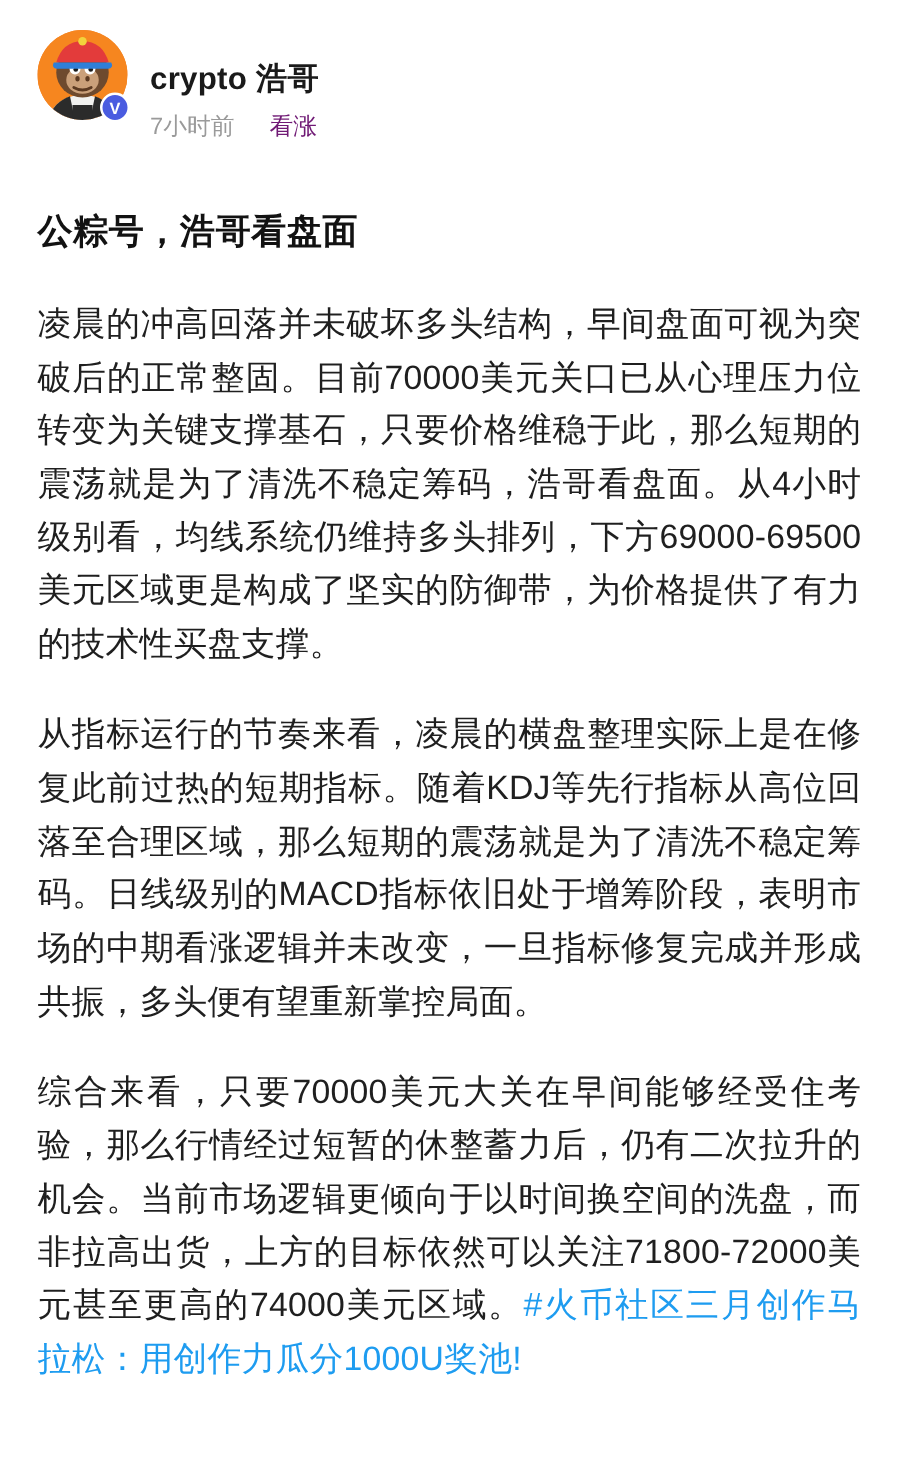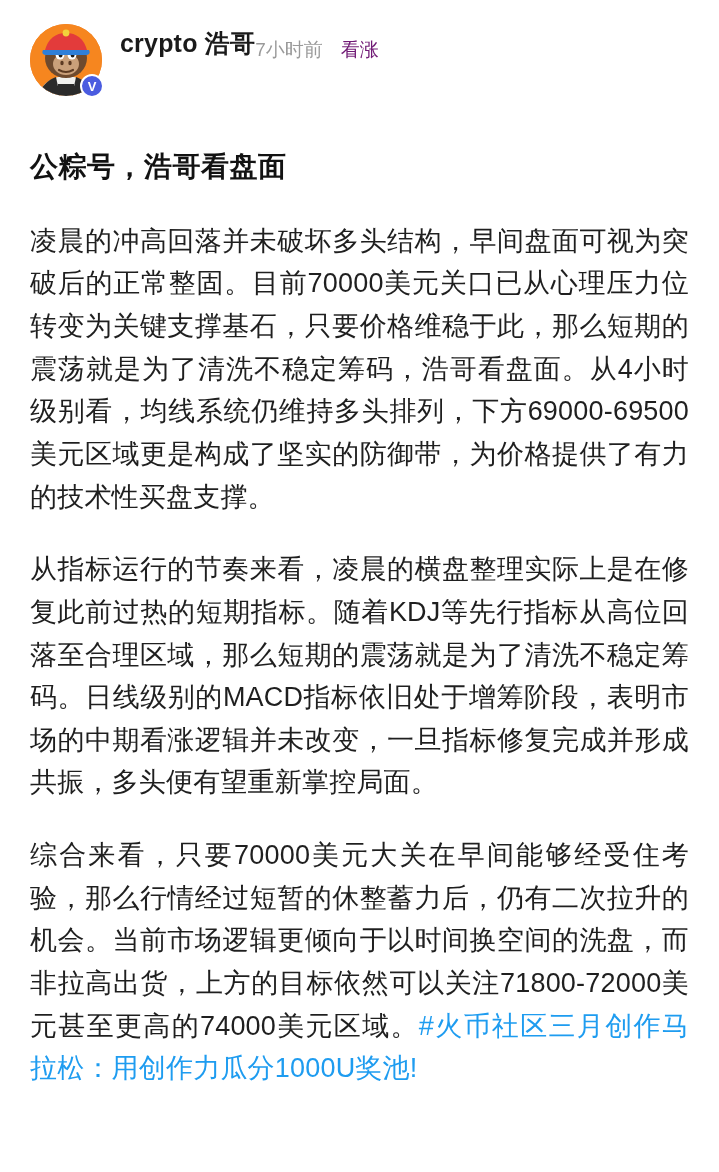--- a/index.html
+++ b/index.html
@@ -61,36 +61,37 @@
     display: flex;
     align-items: center;
     justify-content: center;
     color: #ffffff;
     font-size: 13px;
     line-height: 1;
     font-weight: bold;
   }
   .header-text {
     display: flex;
-    flex-direction: row;
+    flex-direction: column;
     justify-content: center;
     padding-top: 4px;
+    margin-top: 20px;
   }
   .author-name {
     font-size: 25px;
     font-weight: bold;
     color: #1a1a1a;
     letter-spacing: 0.2px;
     line-height: 1.25;
   }
   .meta-row {
     margin-top: 9px;
     display: flex;
     align-items: flex-end;
-    gap: 18px;
+    gap: 28px;
   }
   .post-time {
     font-size: 19px;
     color: #9a9a9a;
   }
   .sentiment {
     font-size: 19px;
     color: #701a75;
     font-weight: 500;
   }

